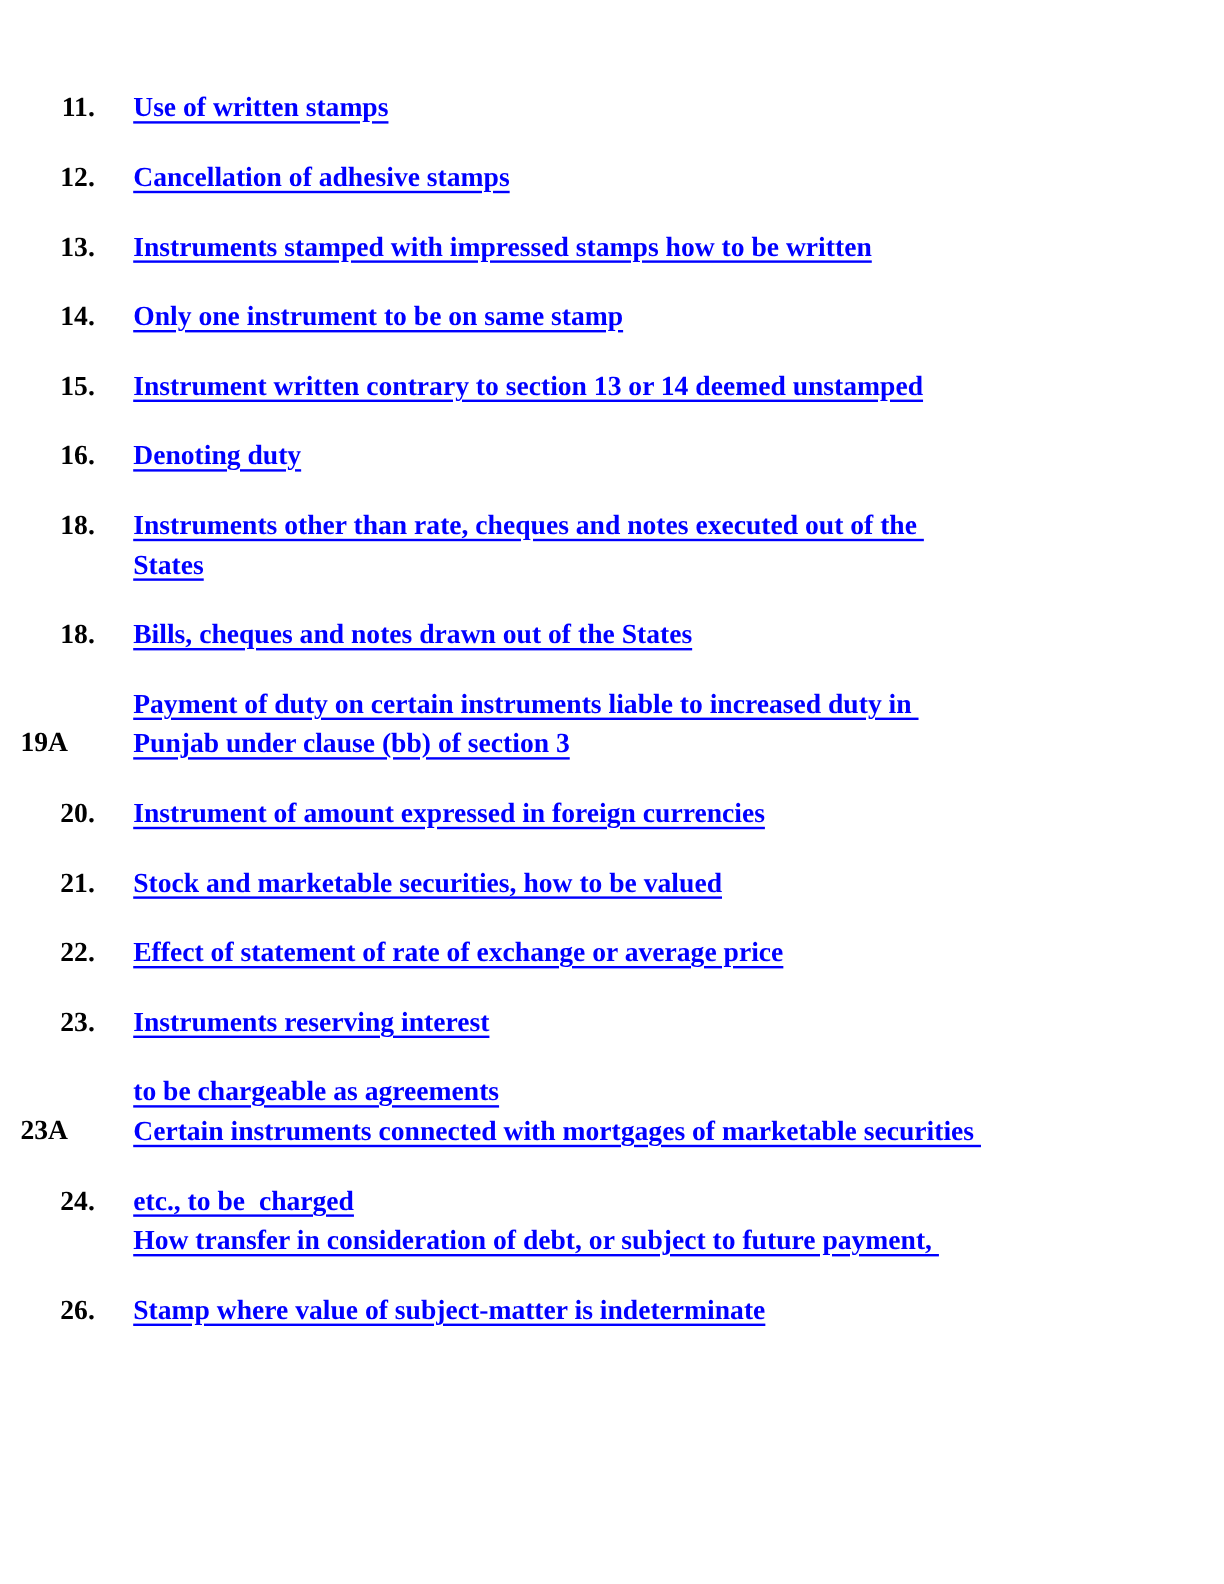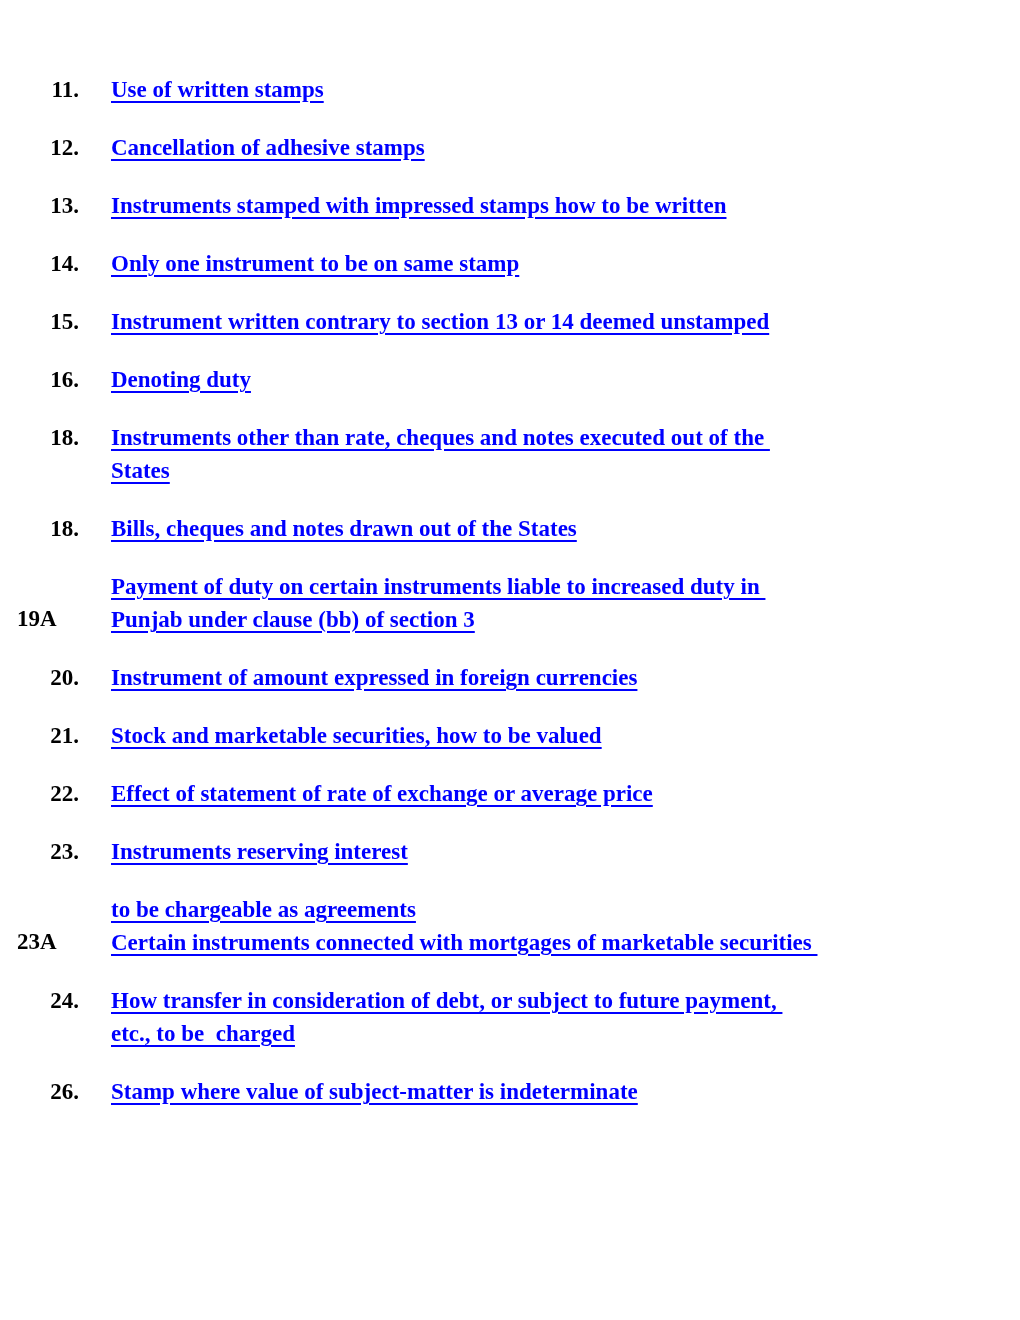--- a/index.html
+++ b/index.html
@@ -156,22 +156,22 @@
     <span class="toc-num num-plain">23A</span>
     <a class="toc-link" href="#">
         <span class="toc-line">to be chargeable as agreements</span>
         <span class="toc-line">Certain instruments connected with mortgages of marketable securities </span>
       </a>
   </div>
 
   <div class="toc-item">
     <span class="toc-num num-dot">24.</span>
     <a class="toc-link" href="#">
+        <span class="toc-line">etc., to be  charged</span>
         <span class="toc-line">How transfer in consideration of debt, or subject to future payment, </span>
-        <span class="toc-line">etc., to be  charged</span>
       </a>
   </div>
 
 
   <div class="toc-item">
     <span class="toc-num num-dot">26.</span>
     <a class="toc-link" href="#">
         <span class="toc-line">Stamp where value of subject-matter is indeterminate</span>
       </a>
   </div>

